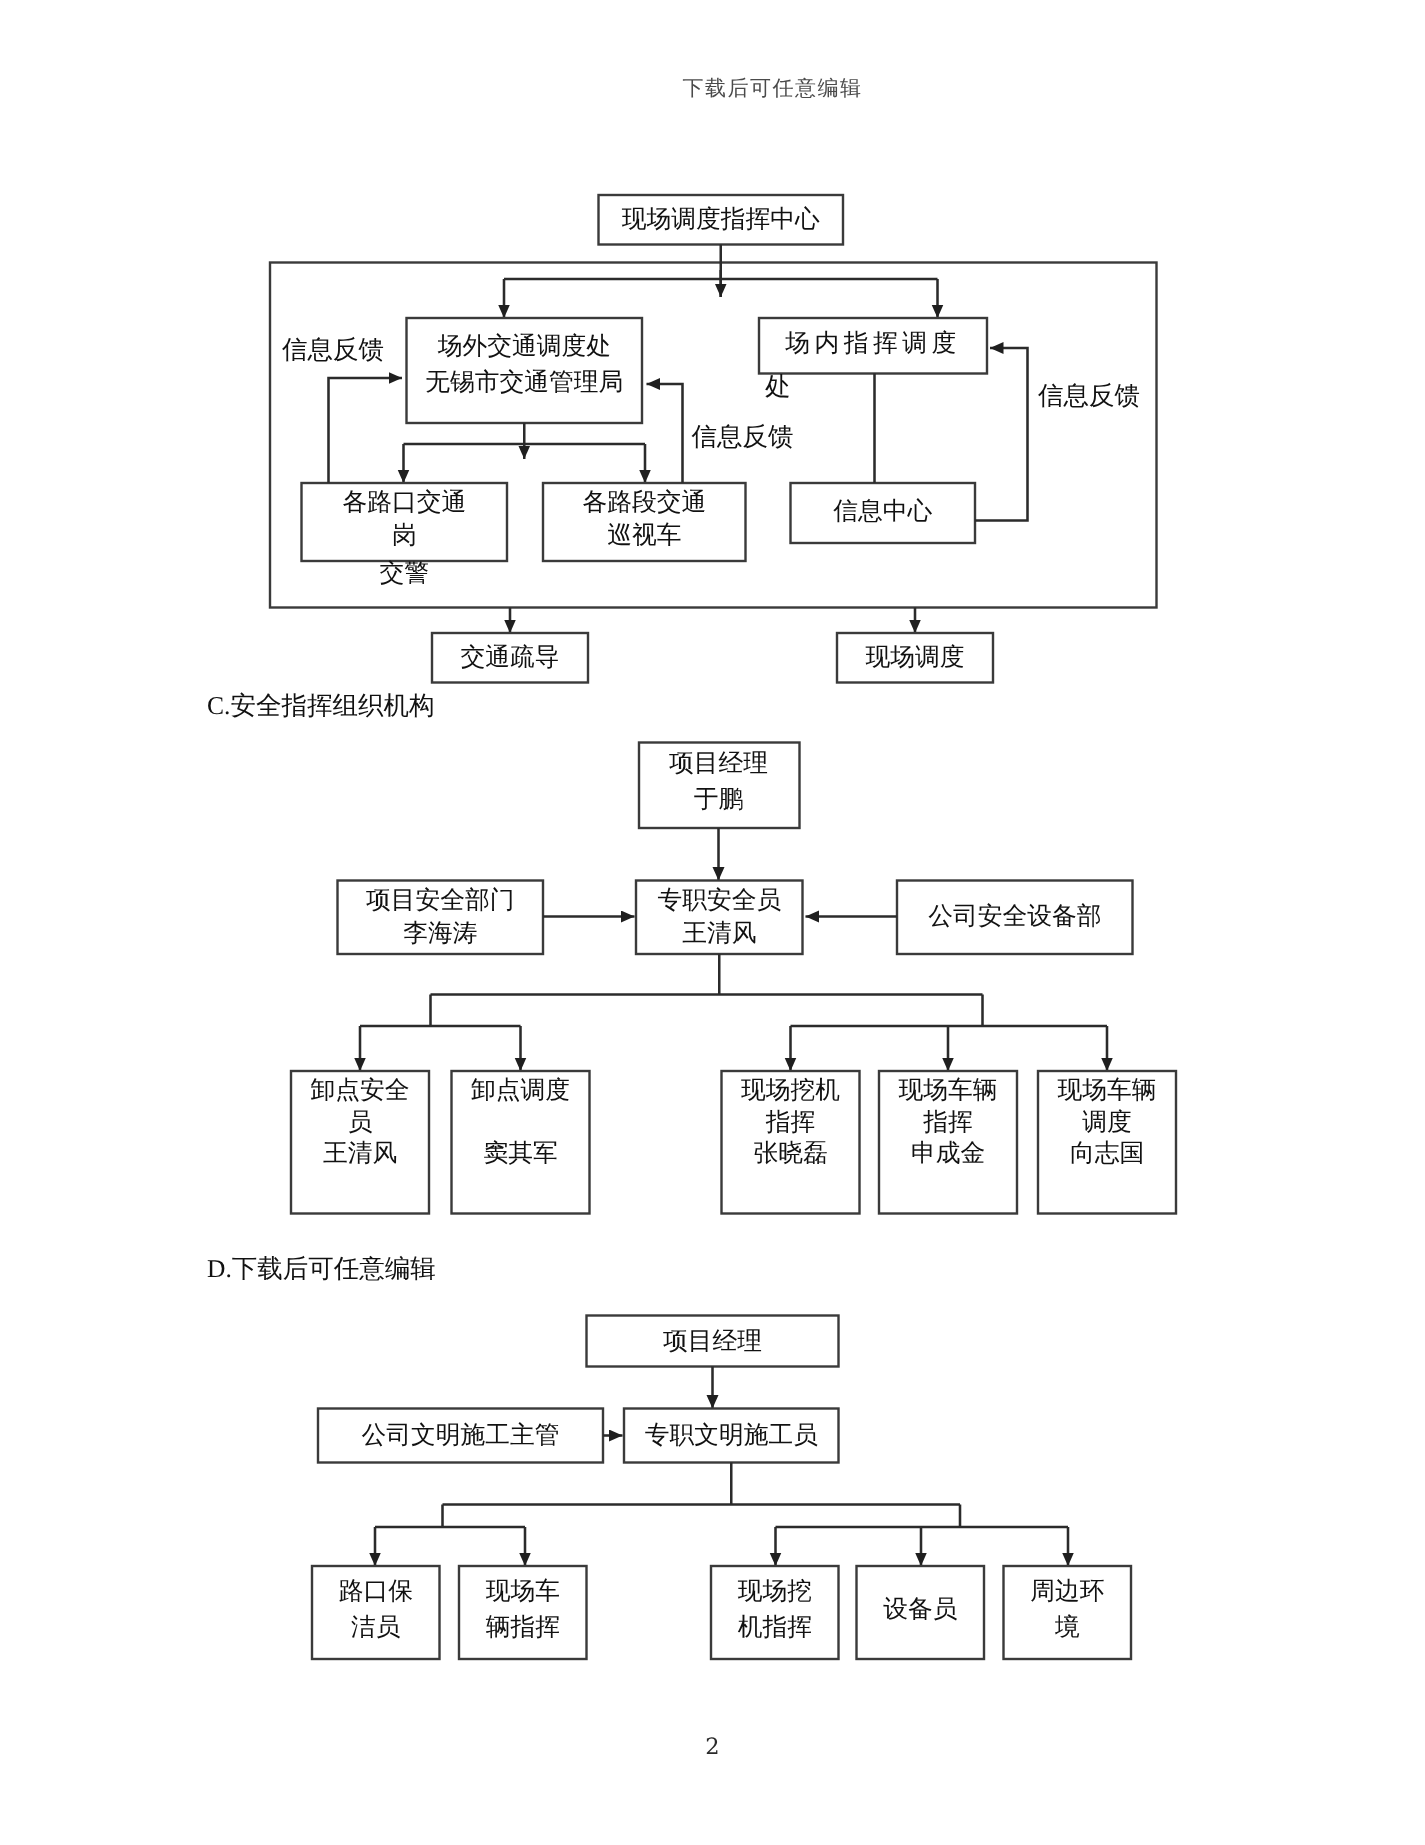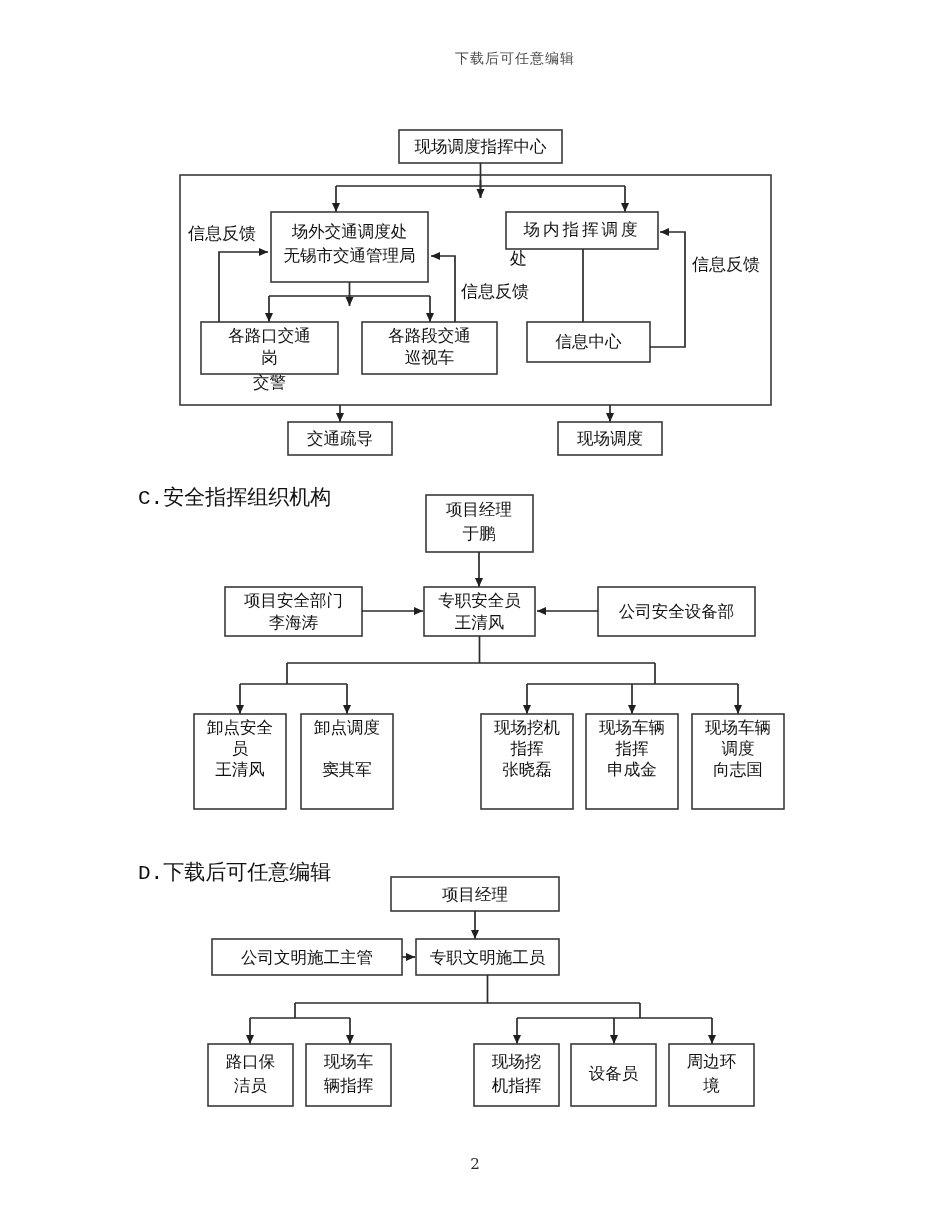--- a/index.html
+++ b/index.html
@@ -38,25 +38,24 @@
     top: 1155px;
     left: 0;
     width: 950px;
     text-align: center;
     font-size: 15px;
     color: #2a2a2a;
     font-family: "DejaVu Serif", "Liberation Serif", serif;
   }
   .section-heading {
     position: absolute;
-    font-size: 21px;
+    font-size: 17px;
     color: #111;
-    font-family: Liberation Mono, monospace;
+    font-family: Liberation Serif, serif;
     white-space: nowrap;
-    margin-top: 24px;
   }
   #heading-c { left: 138px; top: 459px; }
   #heading-d { left: 138px; top: 834px; }
 
   .diagram {
     position: absolute;
     left: 0;
   }
   #diagram-1 { top: 120px; }
   #diagram-2 { top: 488px; }

